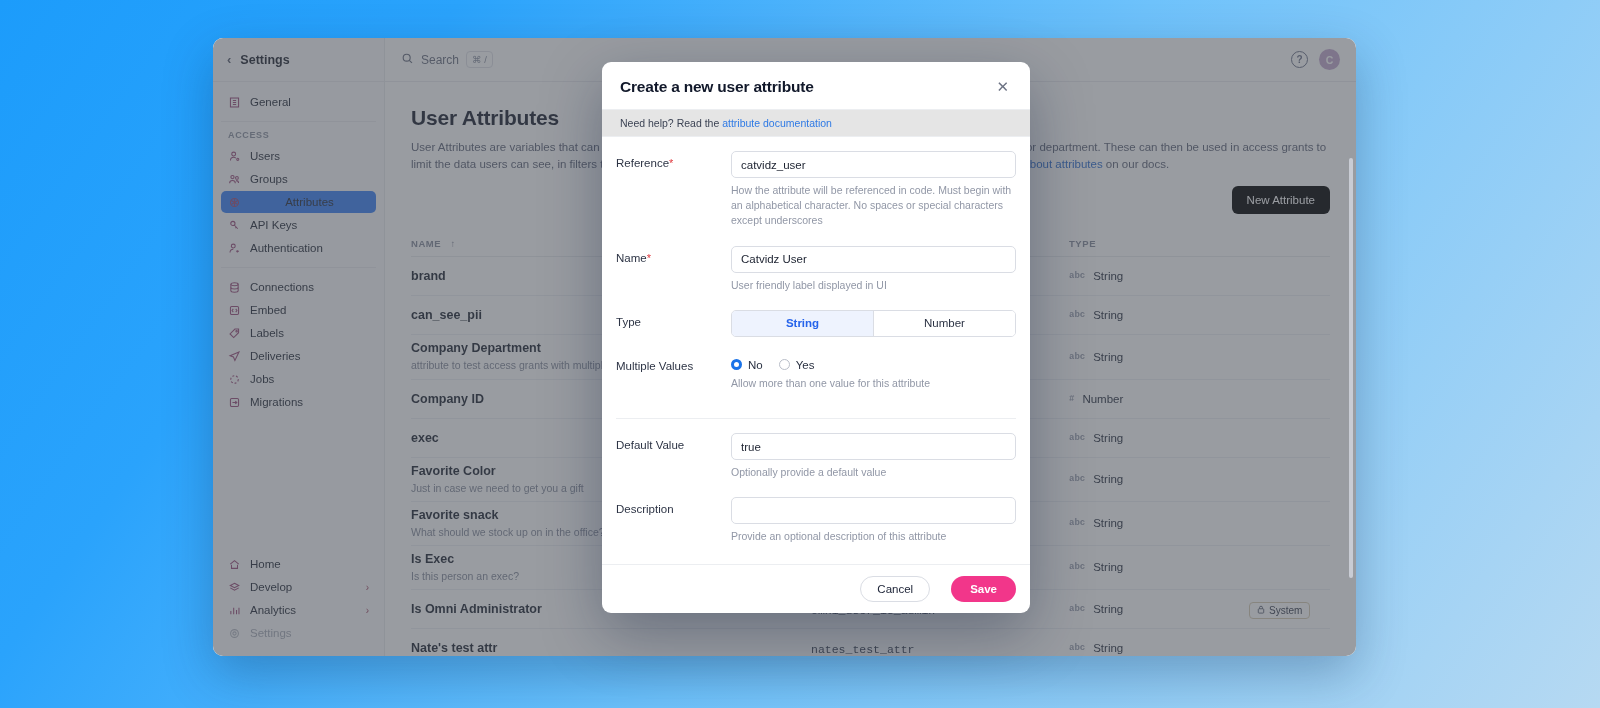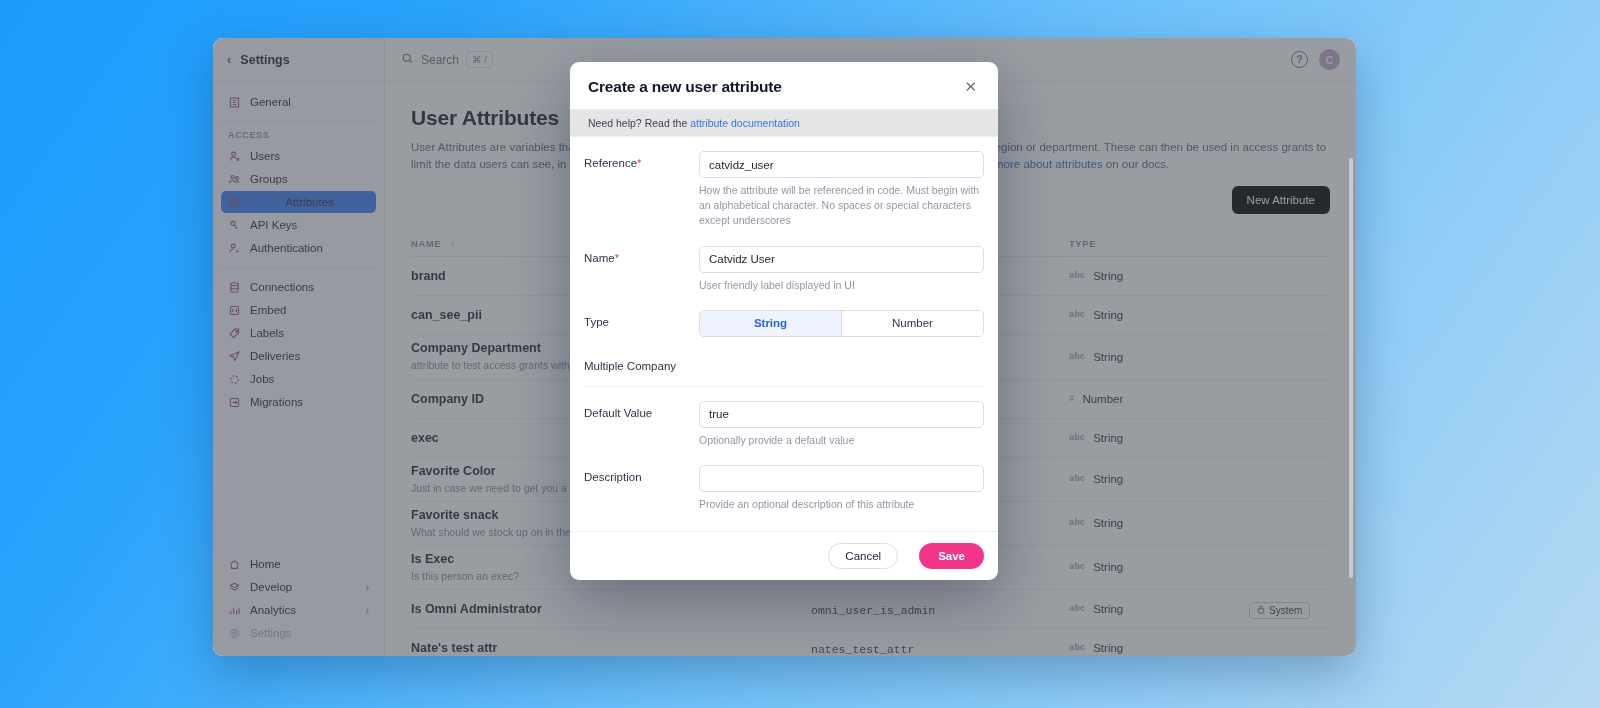--- a/index.html
+++ b/index.html
@@ -132,21 +132,21 @@
   .ty-ico { font-size: 9px; color: #9aa0b0; font-weight: 700; font-family: "Liberation Mono", monospace; }
   .sysbadge {
     display: inline-flex; align-items: center; gap: 4px;
     border: 1px solid #d8cdb3; border-radius: 4px;
     padding: 2px 7px; font-size: 10px; color: #3c4252;
   }
 
   
   #modal {
     position: absolute; z-index: 60;
-    left: 570px; top: 62px; width: 428px;
+    left: 602px; top: 62px; width: 428px;
     background: #fff; border-radius: 9px;
     box-shadow: 0 20px 60px rgba(15,30,60,.35);
     overflow: hidden;
   }
   .md-head {
     display: flex; align-items: center; padding: 15px 18px 13px 18px;
   }
   .md-title { font-size: 15.5px; font-weight: 700; color: #11182a; letter-spacing: -.2px; }
   .md-close {
     margin-left: auto; font-size: 15px; color: #6d7384; cursor: pointer;
@@ -586,21 +586,34 @@
       <div class="fctl">
         <div class="seg">
           <div class="on">String</div>
           <div class="off">Number</div>
         </div>
         <div style="height:13px"></div>
       </div>
     </div>
 
     <div class="frow">
-      <div class="flabel">Multiple Company</div>
+      <div class="flabel">Multiple Values</div>
+      <div class="fctl">
+        <div class="radios">
+          <label class="radio">
+            <span class="rdot sel"></span>
+            <span>No</span>
+          </label>
+          <label class="radio">
+            <span class="rdot"></span>
+            <span>Yes</span>
+          </label>
+        </div>
+        <div class="hint">Allow more than one value for this attribute</div>
+      </div>
     </div>
 
     <div class="md-divider"></div>
 
     <div class="frow">
       <div class="flabel">Default Value</div>
       <div class="fctl">
         <div class="inp">true</div>
         <div class="hint">Optionally provide a default value</div>
       </div>

